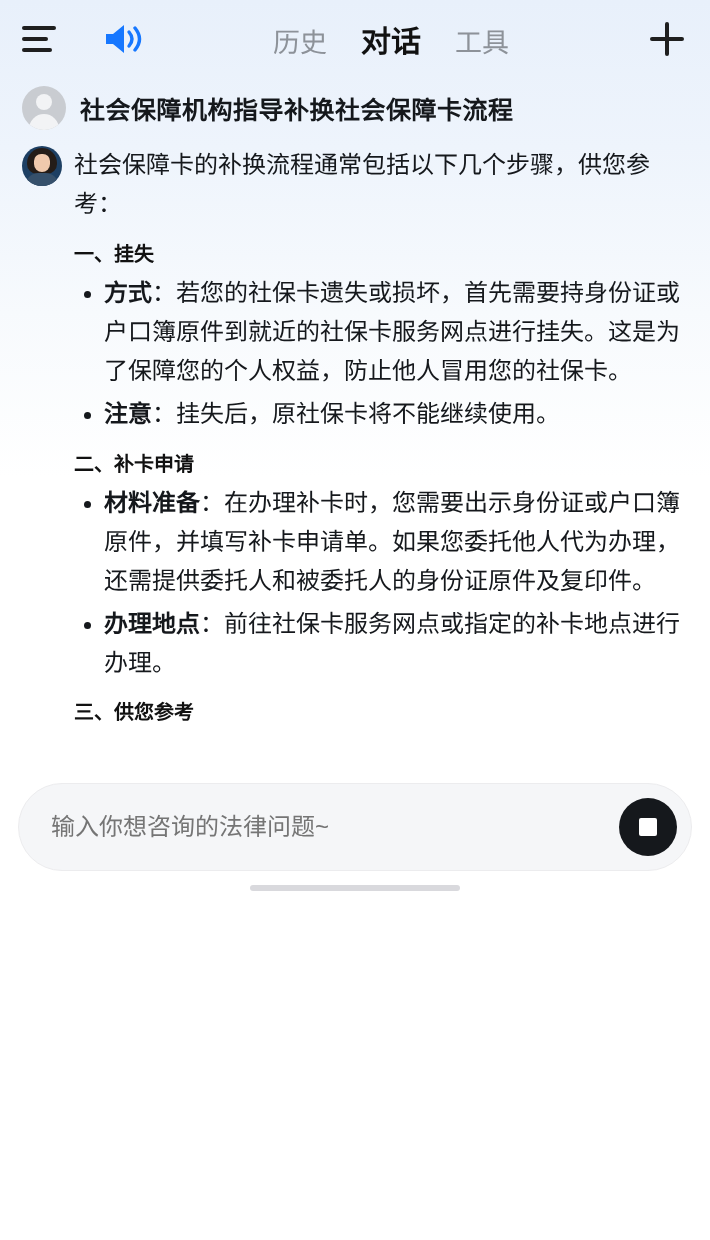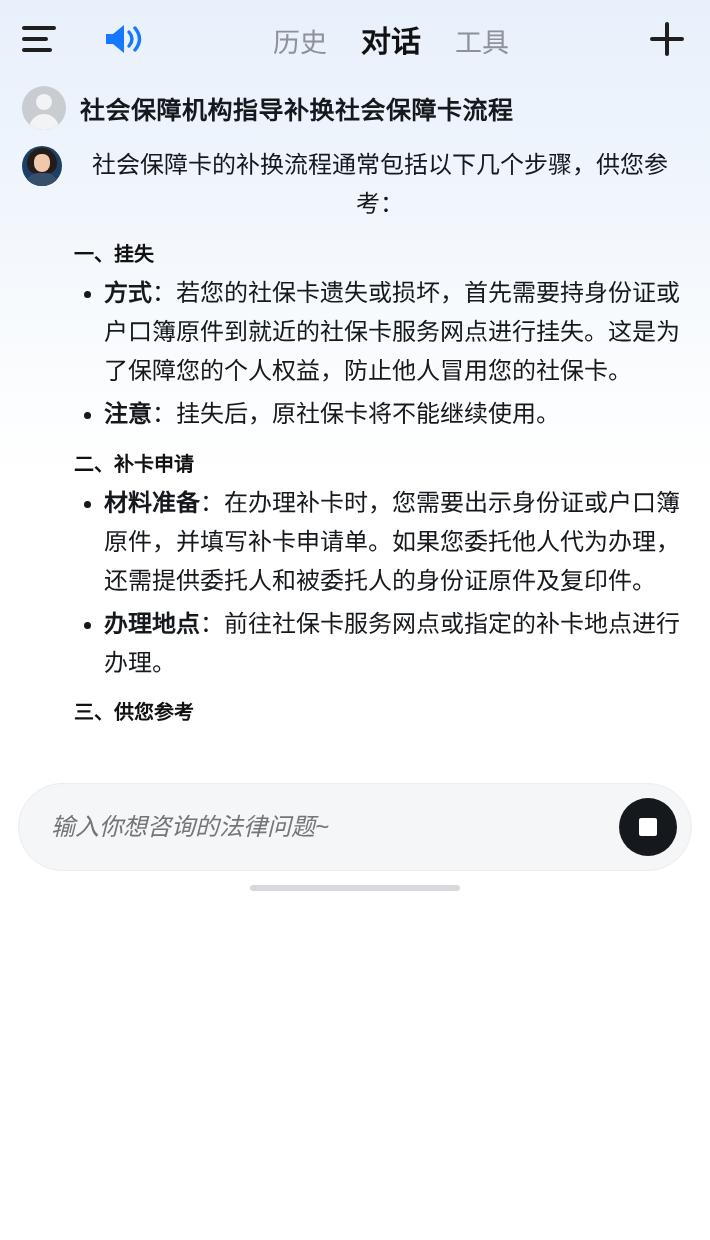--- a/index.html
+++ b/index.html
@@ -186,21 +186,20 @@
 
   .msg-body {
     flex: 1;
     font-size: 24px;
     line-height: 1.62;
     color: #15181c;
     padding-right: 6px;
   }
   .msg-body p.intro {
     margin: 6px 0 0 0;
-    text-align: center;
   }
   .sec-h {
     font-size: 20px;
     font-weight: bold;
     margin: 14px 0 4px 0;
     color: #111111;
   }
   ul.bullets {
     list-style: none;
     margin: 0;
@@ -252,21 +251,20 @@
     box-sizing: border-box;
   }
   .composer-input {
     flex: 1;
     font-size: 24px;
     color: #9aa0a6;
     background: transparent;
     border: none;
     outline: none;
     font-family: inherit;
-    font-style: italic;
   }
   .stop-btn {
     width: 58px;
     height: 58px;
     border-radius: 50%;
     background: #15181c;
     display: flex;
     align-items: center;
     justify-content: center;
     flex: 0 0 58px;

